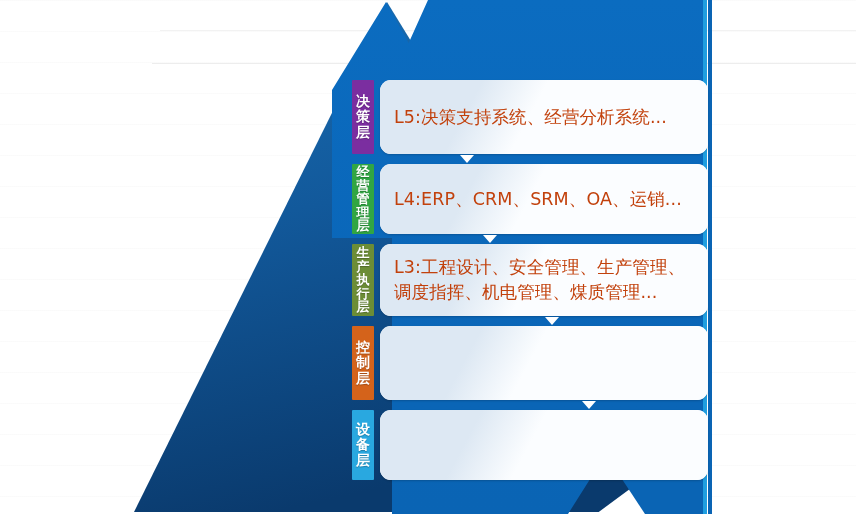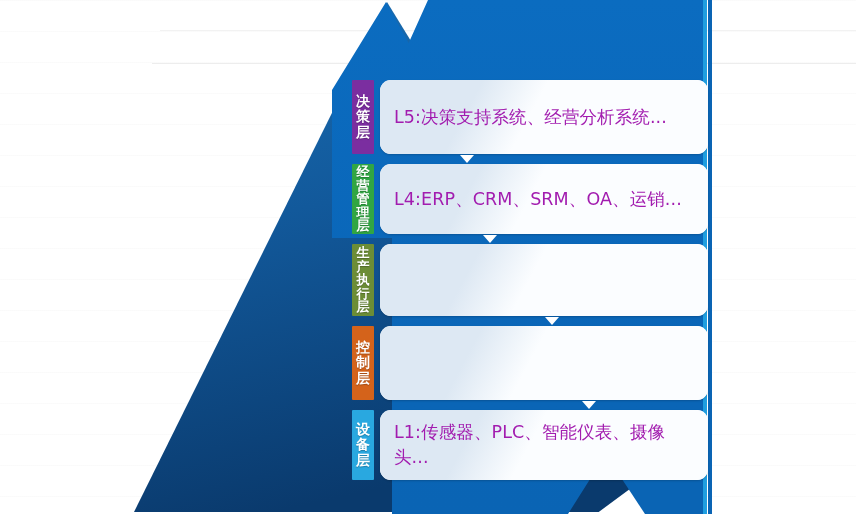--- a/index.html
+++ b/index.html
@@ -69,21 +69,21 @@
     display:flex;align-items:center;
   }
   .card .sheen{
     position:absolute;left:0;top:0;width:100%;height:100%;
     background:linear-gradient(118deg,#dde8f3 0%,#dde8f3 28%,#fbfdff 46%,#fbfdff 100%);
     pointer-events:none;
   }
   .card .txt{
     position:relative;
     padding:0 12px 0 14px;
-    color:#a21caf;
+    color:#c2410c;
     font-size:17.5px;
     line-height:25px;
     font-family:"DejaVu Sans","Liberation Sans",sans-serif;
     letter-spacing:.1px;
     width:100%;
     box-sizing:border-box;
   }
   
   .notch{
     position:absolute;
@@ -168,20 +168,21 @@
     <div class="row" style="left:352px;top:244px;width:356px;height:72px;">
       <div class="chip" style="background:#6c8d36;font-size:13px;line-height:13.5px;">
         <span>生</span>
         <span>产</span>
         <span>执</span>
         <span>行</span>
         <span>层</span>
       </div>
       <div class="card">
         <div class="sheen"></div>
+        <div class="txt">L3:工程设计、安全管理、生产管理、调度指挥、机电管理、煤质管理...</div>
       </div>
     </div>
     <div class="notch" style="left:545px;top:317px;"></div>
 
     <div class="row" style="left:352px;top:326px;width:356px;height:74px;">
       <div class="chip" style="background:#d4631b;">
         <span>控</span>
         <span>制</span>
         <span>层</span>
       </div>
@@ -192,18 +193,17 @@
     <div class="notch" style="left:582px;top:401px;"></div>
 
     <div class="row" style="left:352px;top:410px;width:356px;height:70px;">
       <div class="chip" style="background:#29a8e0;">
         <span>设</span>
         <span>备</span>
         <span>层</span>
       </div>
       <div class="card">
         <div class="sheen"></div>
-        <div class="txt">L1:传感器、PLC、智能仪表、摄像头...</div>
       </div>
     </div>
 
   </div>
 </div>
 
 </body></html>

